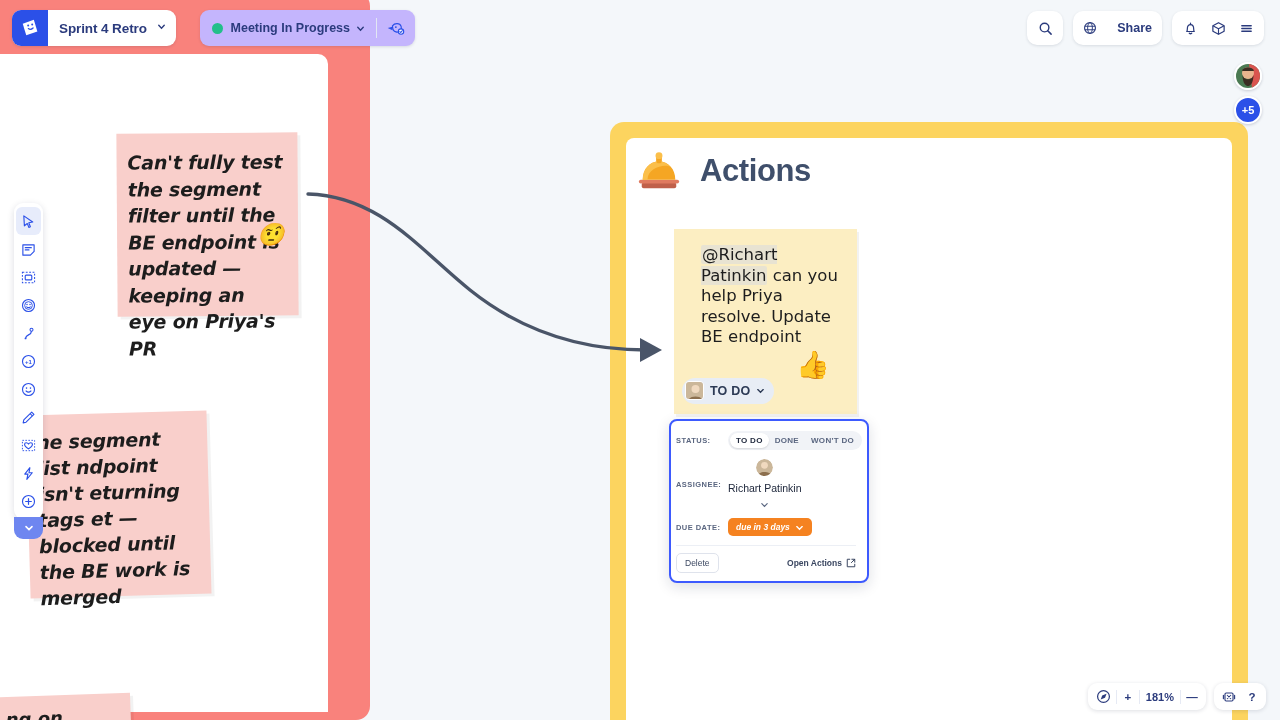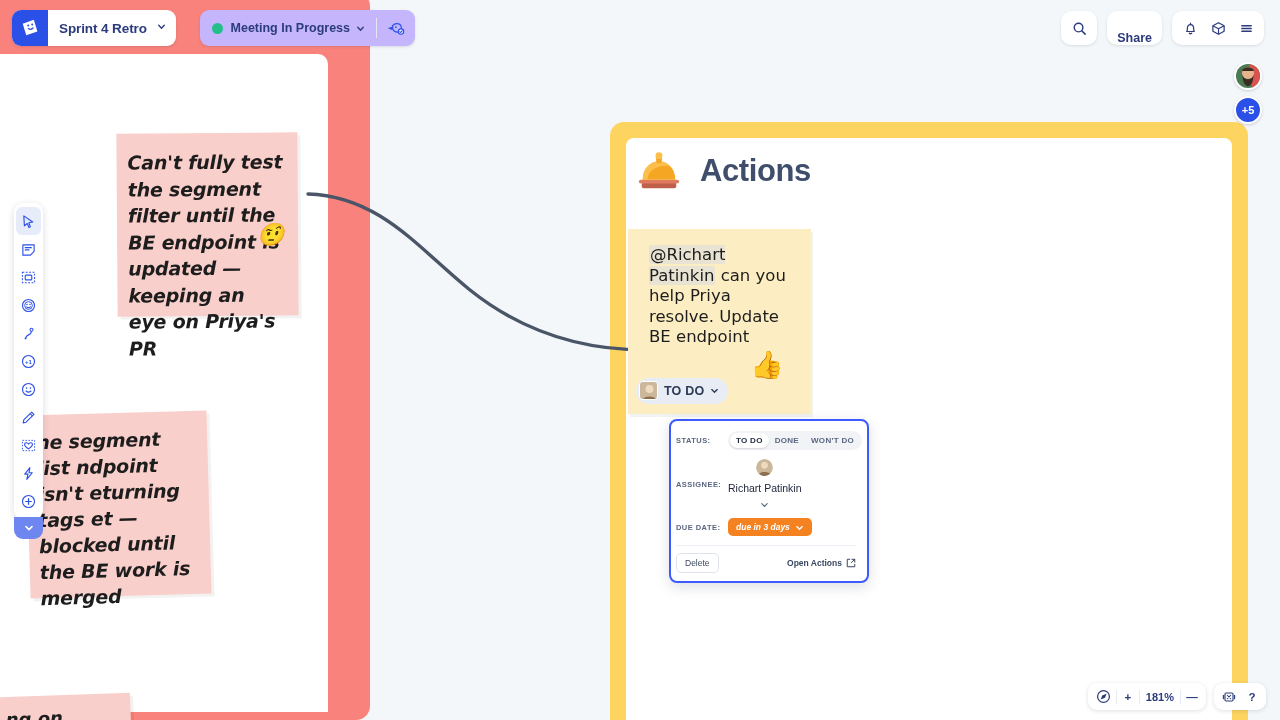--- a/index.html
+++ b/index.html
@@ -108,21 +108,20 @@
     background: #ffffff; border-radius: 10px;
     height: 34px; display: flex; align-items: center;
     box-shadow: 0 1px 3px rgba(20,30,60,.12);
     padding: 0 4px;
   }
   .tr-btn {
     height: 28px; min-width: 28px; padding: 0 6px;
     display: flex; align-items: center; justify-content: center;
     gap: 20px; border-radius: 7px; cursor: pointer;
     color: #2b3b7d;
-    flex-direction: column;
   }
   .tr-btn span.lbl { font-size: 12.5px; font-weight: 700; color:#2b3b7d; }
 
   
   .avatar-stack {
     position: absolute; right: 18px; top: 62px;
     display: flex; flex-direction: column; align-items: center; gap: 6px;
     z-index: 40;
   }
   .avatar {
@@ -214,24 +213,24 @@
     z-index: 20;
   }
   .bell-icon { width: 46px; height: 46px; }
   .actions-title {
     font-size: 31px; font-weight: 700; color: #3f4f6b;
     letter-spacing: -.4px;
   }
 
   
   .note-yellow {
-    position: absolute; left: 628px; top: 229px;
+    position: absolute; left: 674px; top: 229px;
     width: 183px; height: 185px;
     background: #fceec2;
-    padding: 16px 14px 0 21px;
+    padding: 16px 14px 0 27px;
     font-family: "DejaVu Sans", sans-serif;
     font-size: 16.5px; line-height: 20.5px;
     color: #1d1d1d; font-weight: 500;
     box-shadow: 2px 3px 0 rgba(0,0,0,.05);
     z-index: 21;
   }
   .mention {
     background: #e8e3d2;
     border-radius: 2px;
     padding: 0 1px;

